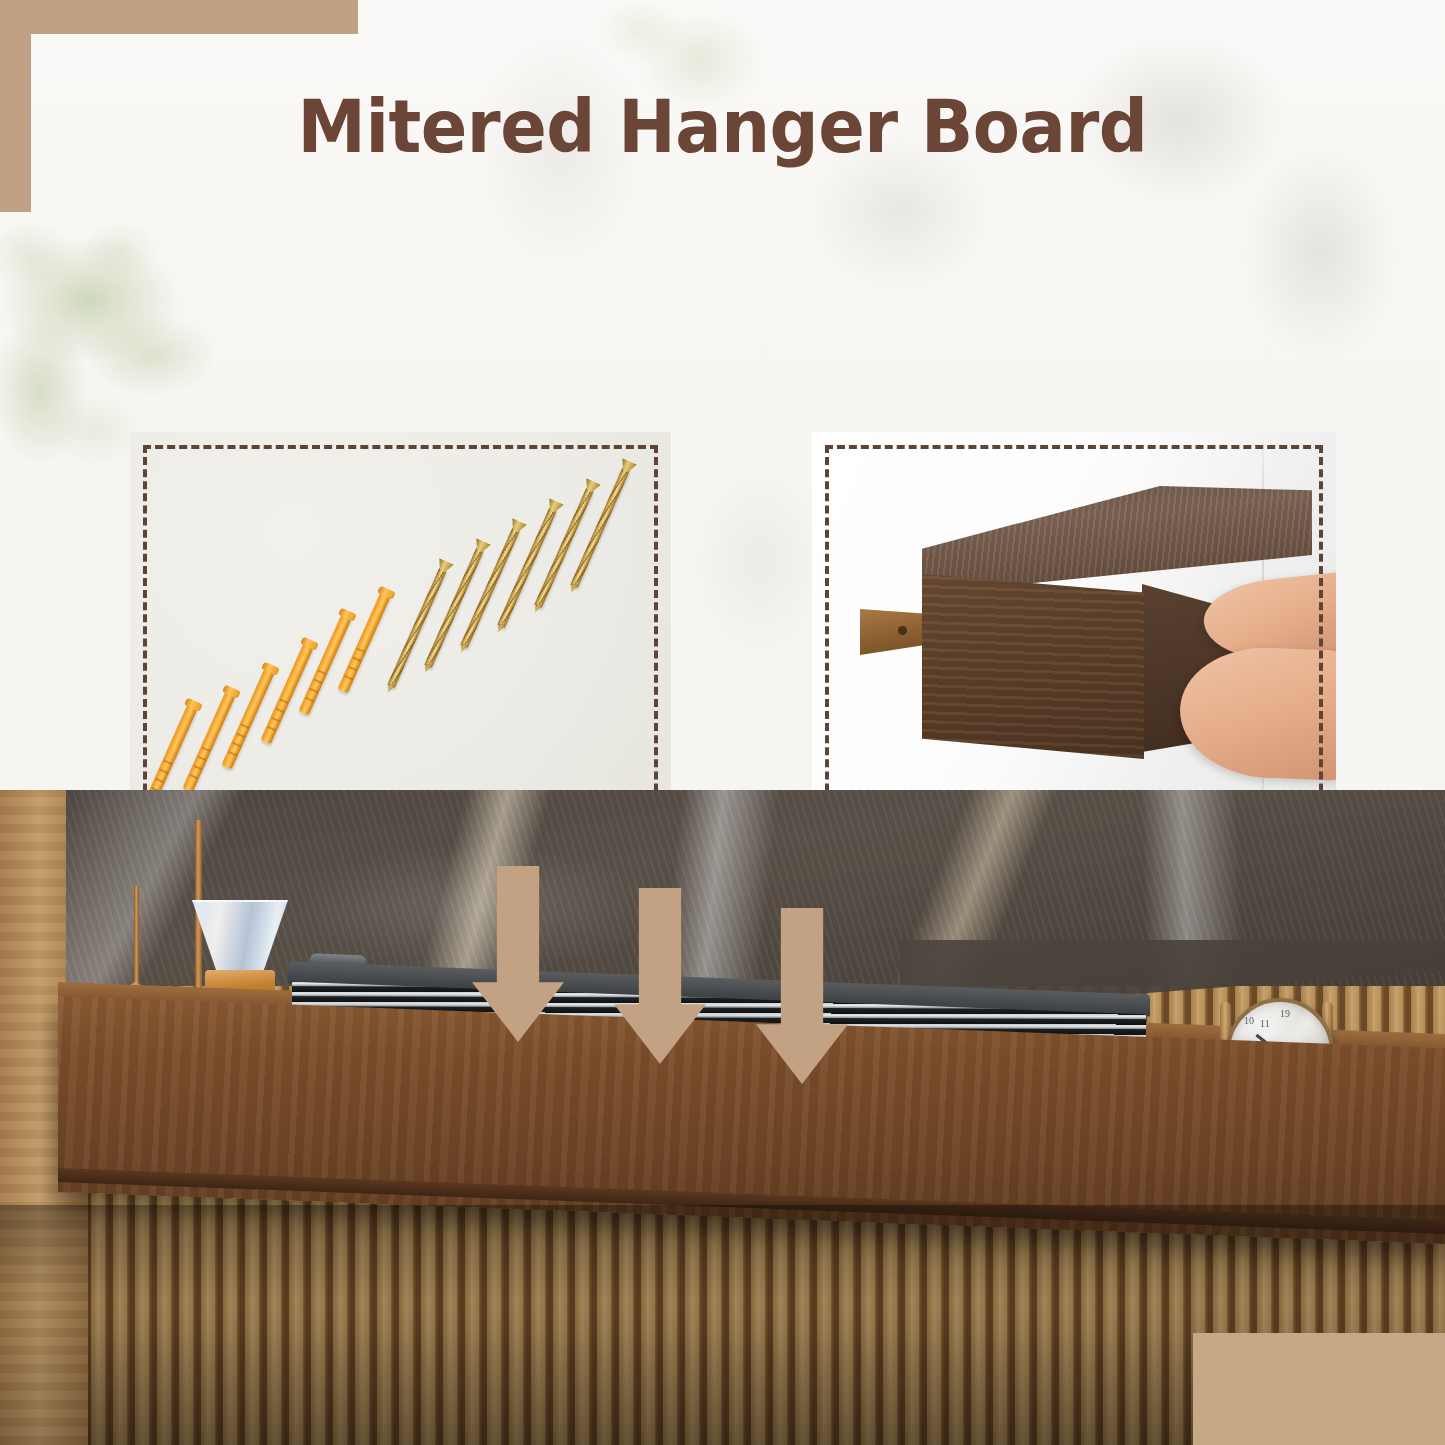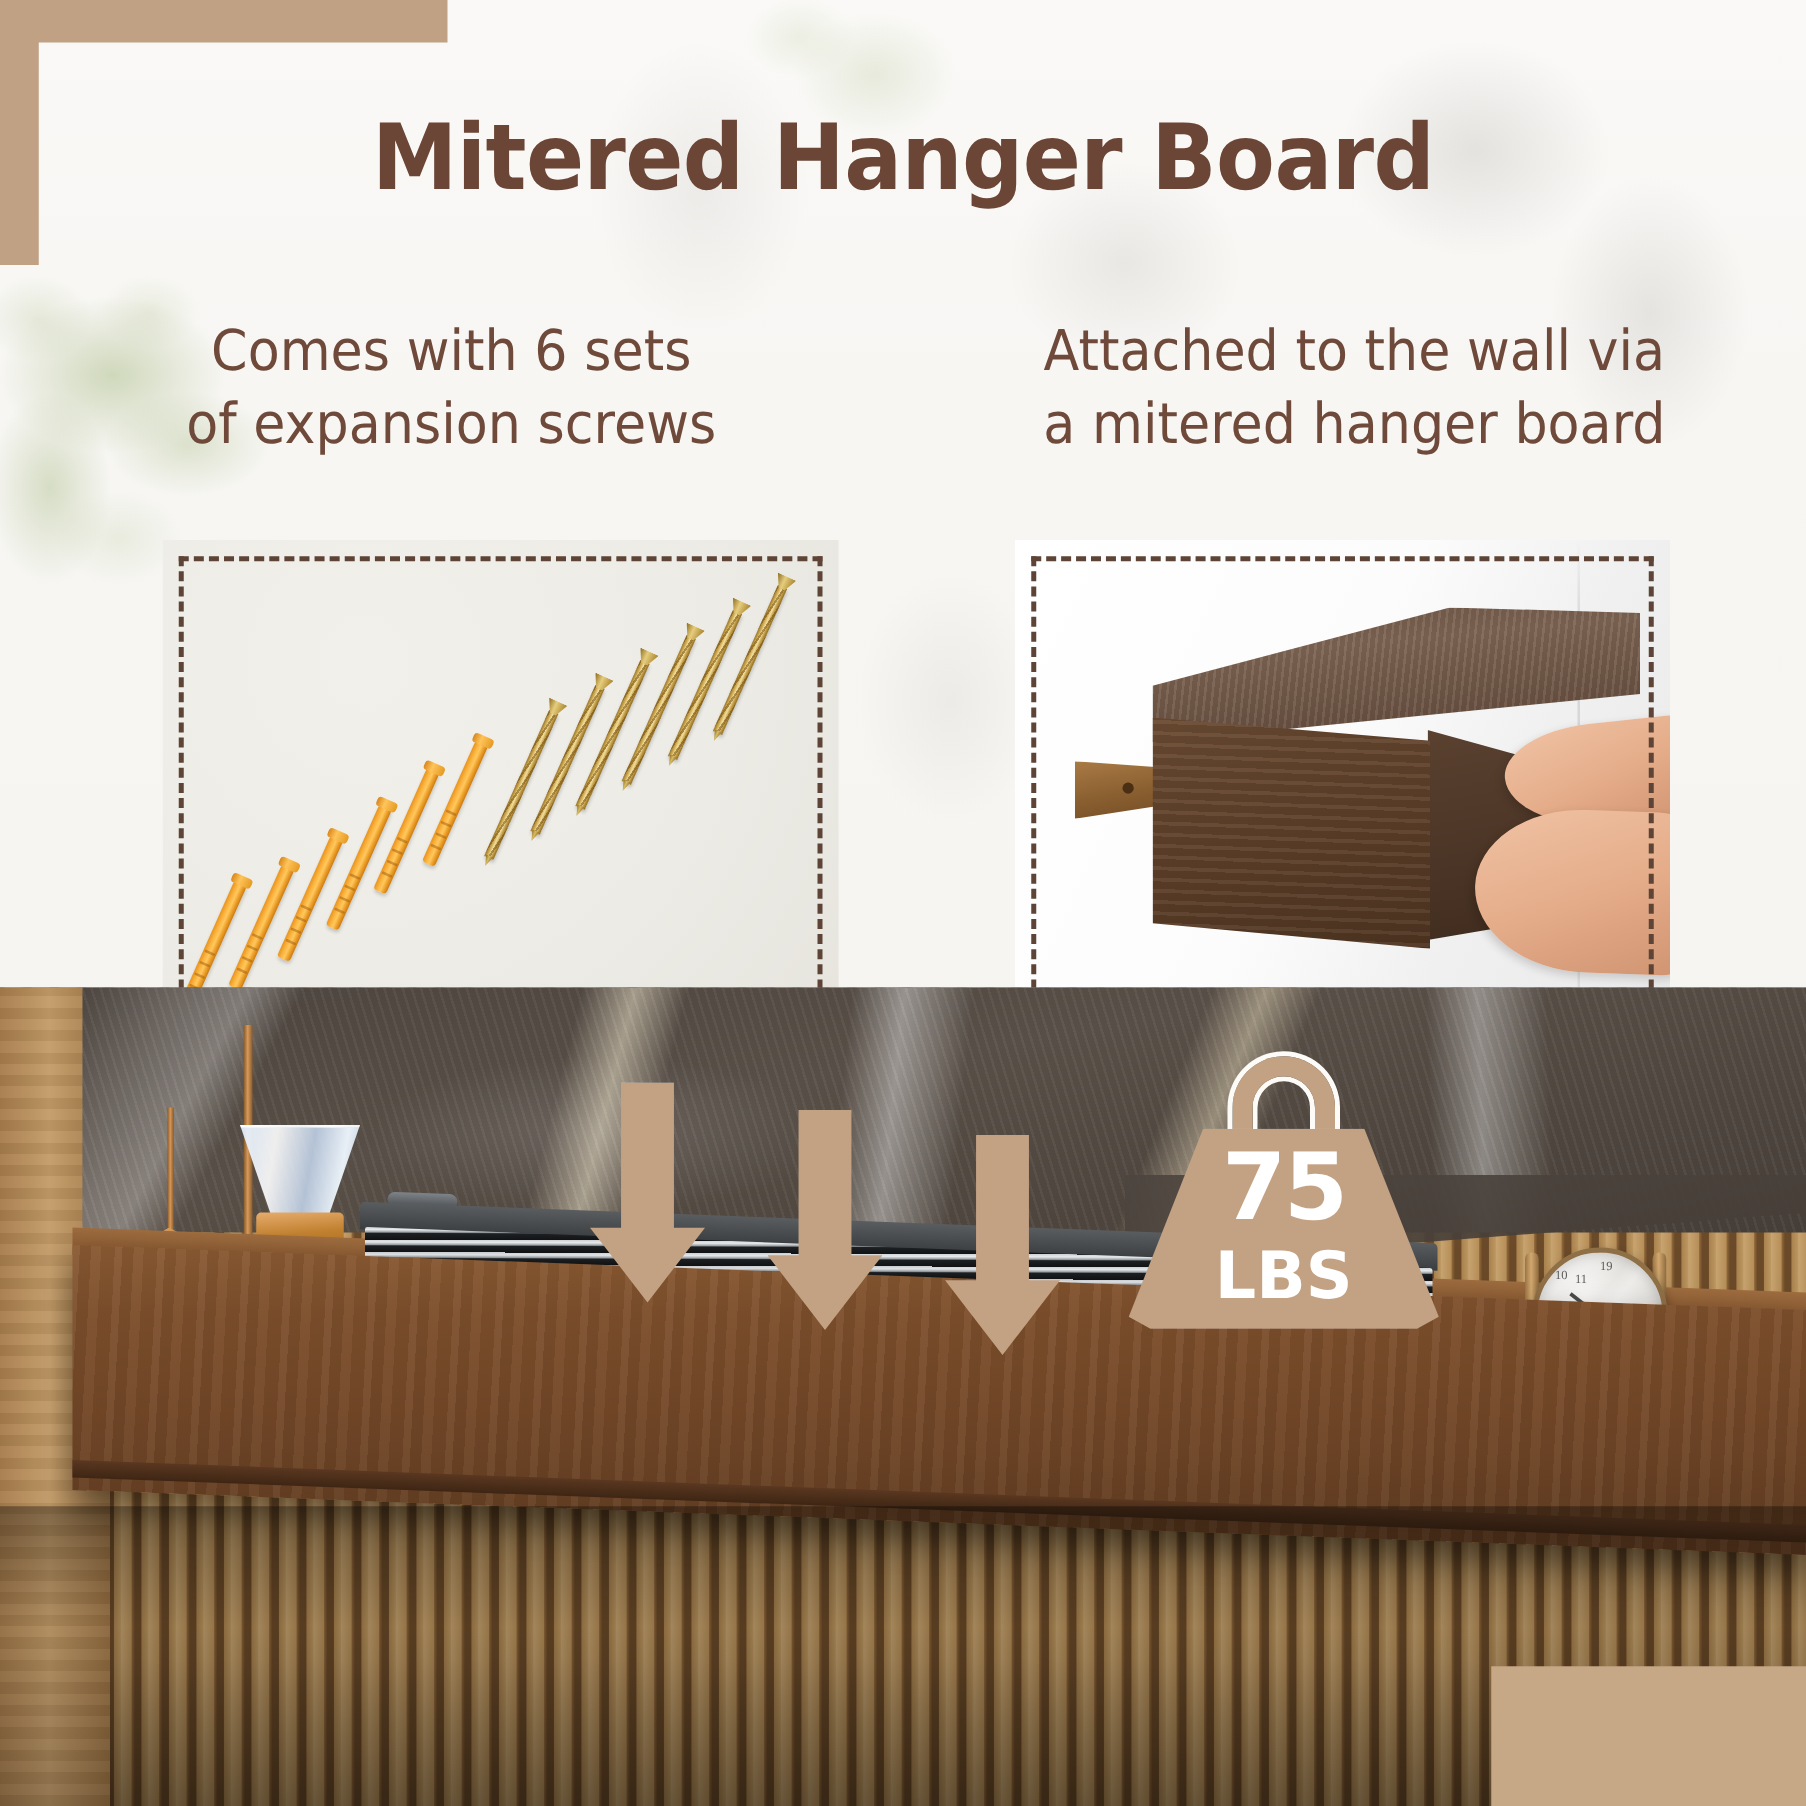--- a/index.html
+++ b/index.html
@@ -444,30 +444,20 @@
 
 <div id="stage">
 
   <div class="header-bg"></div>
 
   <div class="corner-frame-h"></div>
   <div class="corner-frame-v"></div>
 
   <div class="title">Mitered Hanger Board</div>
 
-  <div class="subs">
-    <div class="sub sub-left">
-      <span>Comes with 6 sets</span>
-      <span>of expansion screws</span>
-    </div>
-    <div class="sub sub-right">
-      <span>Attached to the wall via</span>
-      <span>a mitered hanger board</span>
-    </div>
-  </div>
 
   <div class="panel" id="panel-screws">
     <div class="photo">
       <div class="screws-bg"></div>
 
       <div class="anchor" style="left:36px;  top:268px; height:108px; transform:rotate(24deg);">
         <div class="anchor-rib" style="top:62px;"></div>
         <div class="anchor-rib" style="top:72px;"></div>
         <div class="anchor-rib" style="top:82px;"></div>
         <div class="anchor-rib" style="top:92px;"></div>
@@ -574,22 +564,16 @@
 
     <div class="shelf"></div>
     <div class="shelf-lip"></div>
     <div class="lower-shadow"></div>
   </div>
 
   <div class="arrow" id="arrow-1"></div>
   <div class="arrow" id="arrow-2"></div>
   <div class="arrow" id="arrow-3"></div>
 
-  <div class="weight-badge">
-    <div class="handle"></div>
-    <div class="body"></div>
-    <div class="num">75</div>
-    <div class="unit">LBS</div>
-  </div>
 
   <div class="corner-block"></div>
 
 </div>
 
 </body></html>

